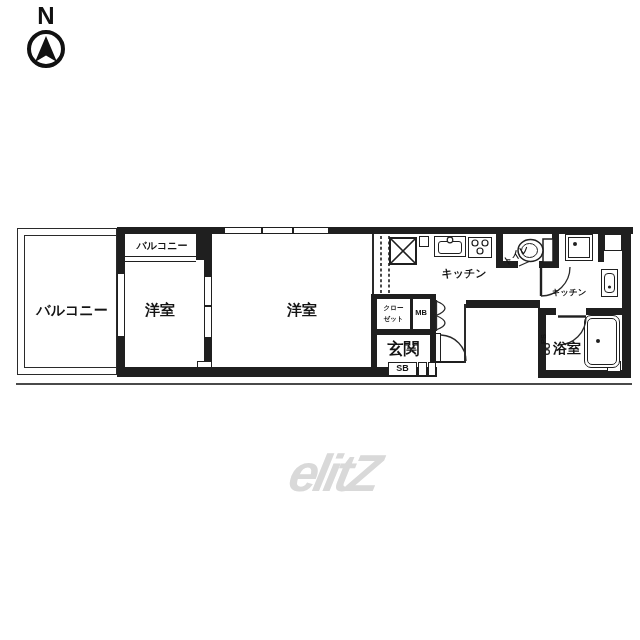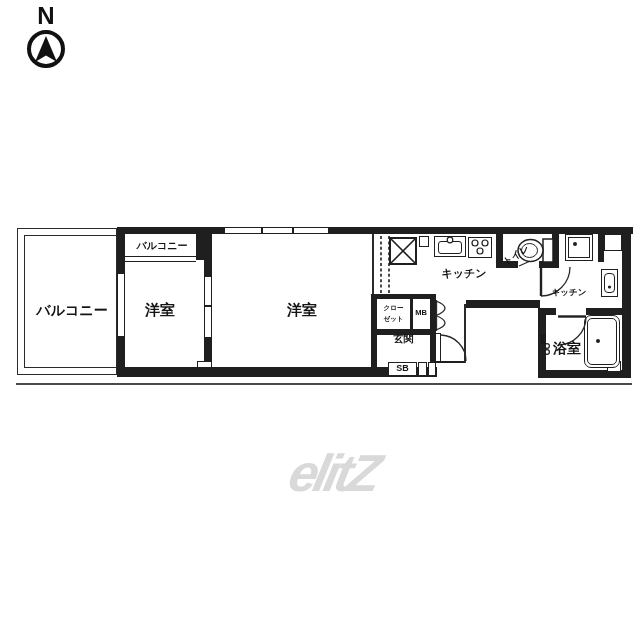--- a/index.html
+++ b/index.html
@@ -159,21 +159,21 @@
   </svg>
 
   <div class="lbl" style="left:28px;top:302px;width:88px;height:16px;font-size:14px">バルコニー</div>
   <div class="lbl" style="left:136px;top:301px;width:48px;height:18px;font-size:15px">洋室</div>
   <div class="lbl" style="left:278px;top:301px;width:48px;height:18px;font-size:15px">洋室</div>
   <div class="lbl" style="left:126px;top:240px;width:72px;height:12px;font-size:10px">バルコニー</div>
   <div class="lbl" style="left:432px;top:266px;width:64px;height:15px;font-size:11px">キッチン</div>
   <div class="lbl" style="left:498px;top:248px;width:36px;height:14px;font-size:9.5px;transform:rotate(-33deg)">トイレ</div>
   <div class="lbl" style="left:538px;top:286px;width:62px;height:13px;font-size:8.5px">キッチン</div>
   <div class="lbl" style="left:550px;top:340px;width:34px;height:16px;font-size:14px">浴室</div>
-  <div class="lbl" style="left:377px;top:325px;width:53px;height:28px;font-size:10px">玄関</div>
+  <div class="lbl" style="left:377px;top:335px;width:53px;height:28px;font-size:16px">玄関</div>
   <div class="lbl" style="left:388px;top:362px;width:29px;height:14px;font-size:9px">SB</div>
   <div class="lbl" style="left:411px;top:307px;width:20px;height:12px;font-size:7.5px">MB</div>
   <div class="lbl" style="left:538px;top:330px;width:12px;height:18px;font-size:7.5px;transform:rotate(-90deg)">PS</div>
   <div class="lbl" style="left:377px;top:302px;width:33px;height:12px;font-size:6.5px">クロー</div>
   <div class="lbl" style="left:377px;top:313px;width:33px;height:12px;font-size:6.5px">ゼット</div>
 
   <div class="wm">
     <span class="wm-logo">elitZ</span>
   </div>
 

